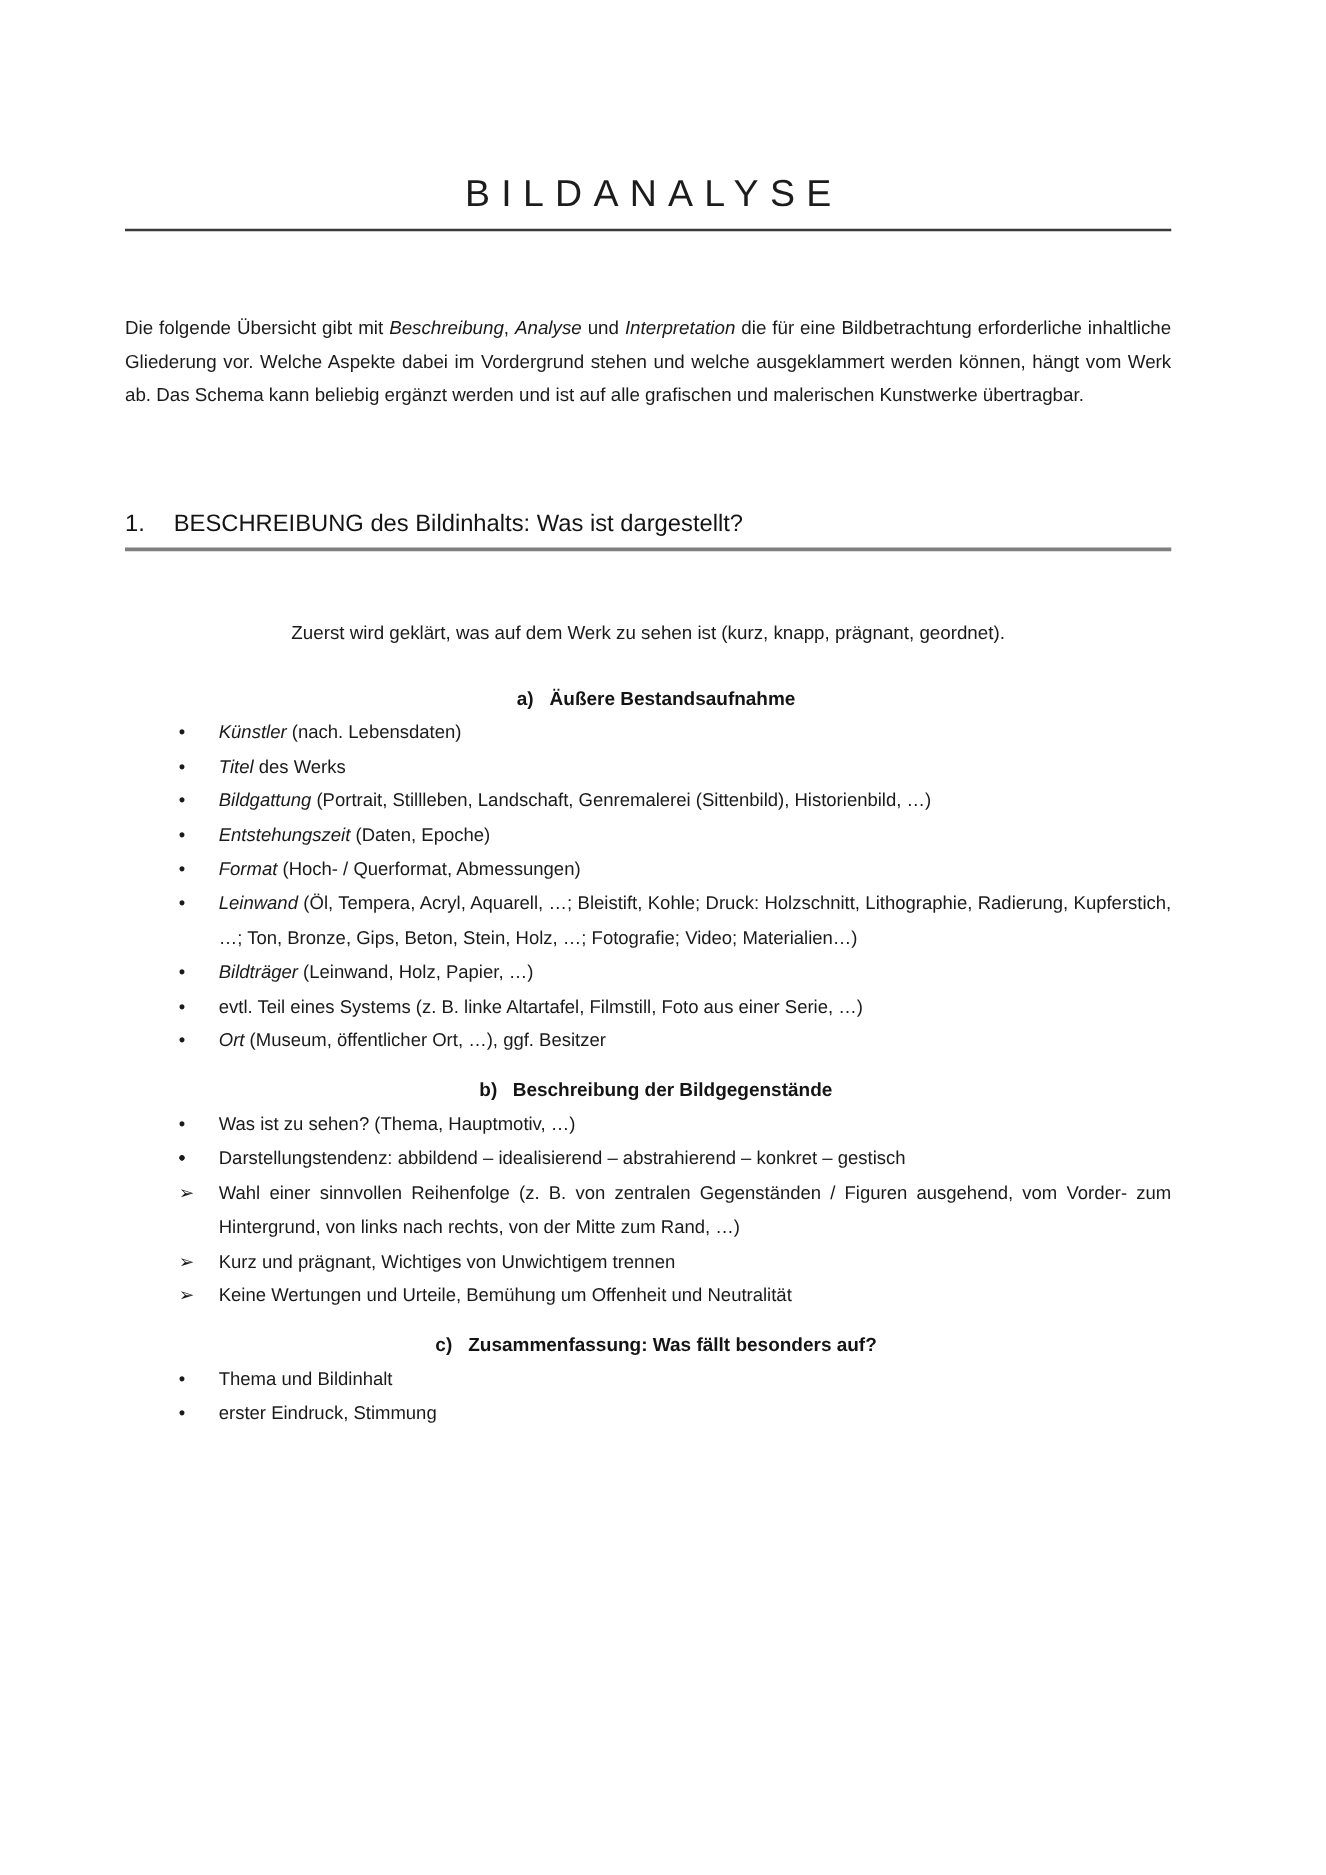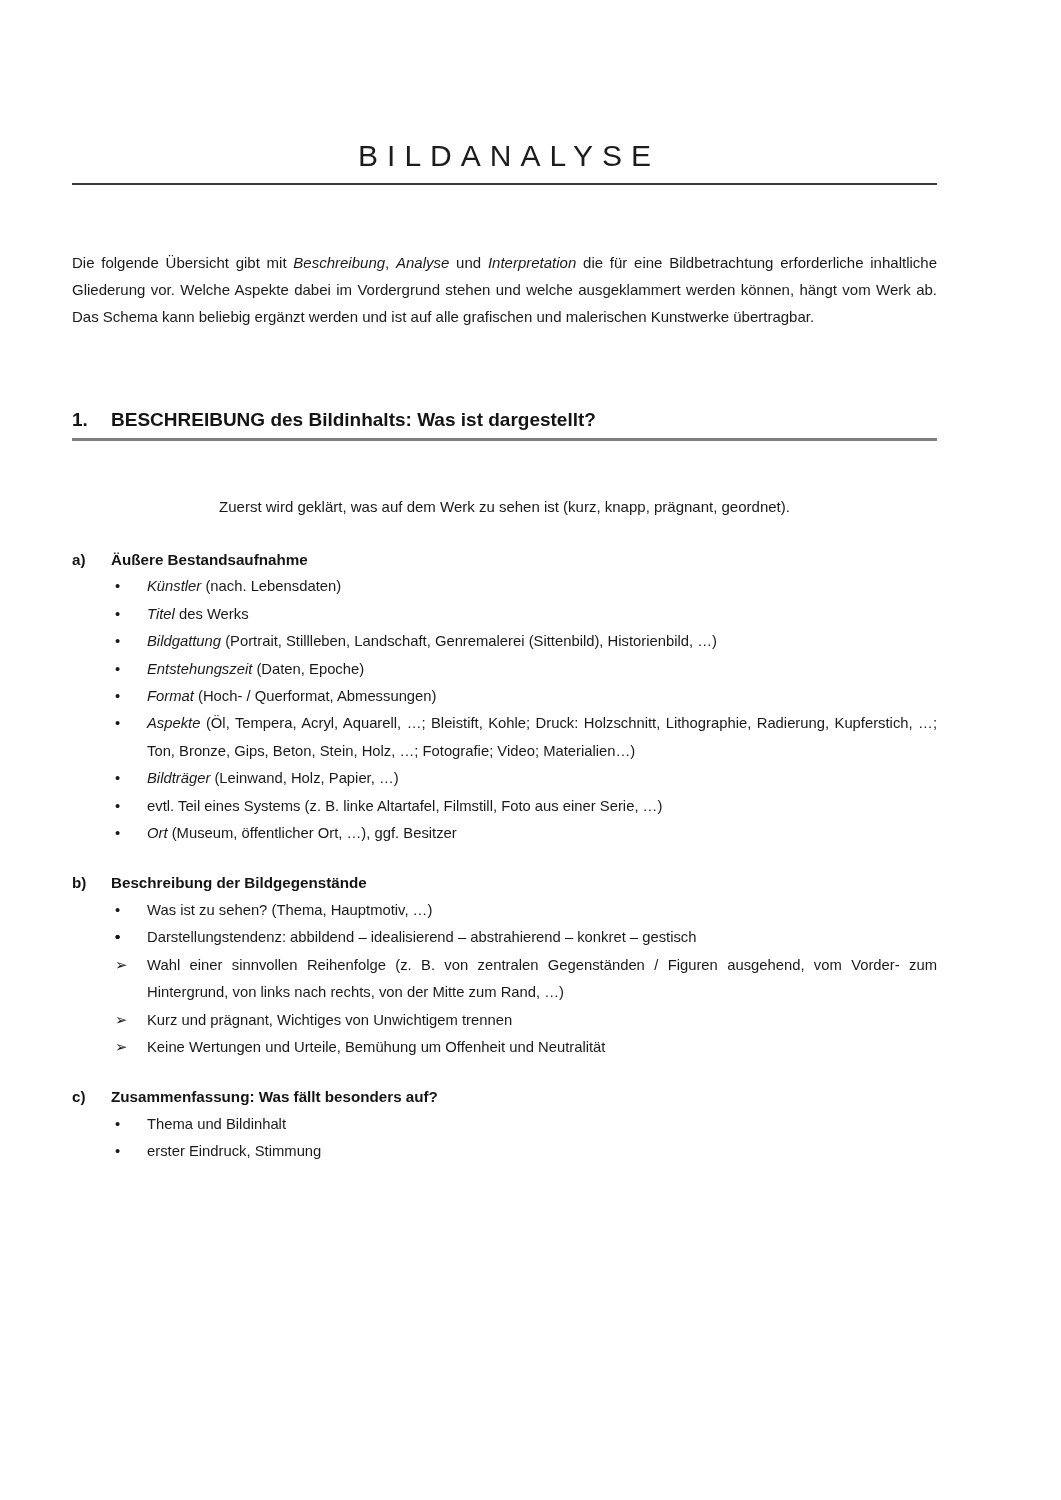--- a/index.html
+++ b/index.html
@@ -11,21 +11,21 @@
     width: 1061px;
     height: 1500px;
     font-family: "Liberation Sans", sans-serif;
     color: #1a1a1a;
     overflow: hidden;
   }
   .page {
     box-sizing: border-box;
     width: 1061px;
     height: 1500px;
-    padding: 138px 124px 0 72px;
+    padding: 138px 124px 0 100px;
     background: #ffffff;
   }
   .doc-title {
     margin: 0;
     font-size: 30px;
     font-weight: 400;
     line-height: 36px;
     letter-spacing: 0.30em;
     padding-left: 0.30em; 
     text-align: center;
@@ -43,21 +43,21 @@
     line-height: 27px;
     text-align: justify;
   }
   .intro em, .li em {
     font-style: italic;
     font-weight: inherit;
   }
   .h1-row {
     margin-top: 76px;
     font-size: 19px;
-    font-weight: 700;
+    font-weight: 400;
     line-height: 27px;
     color: #141414;
   }
   .h1-num {
     display: inline-block;
     width: 39px;
   }
   .h1-rule {
     border: 0;
     border-top: 3px solid #7f7f7f;
@@ -68,23 +68,24 @@
     font-size: 15px;
     line-height: 27px;
     text-align: center;
   }
   .sub-row {
     margin-top: 26px;
     font-size: 15.2px;
     font-weight: 700;
     line-height: 27.4px;
     color: #141414;
+    text-align: center;
   }
   .sub-row.tight {
-    margin-top: 22px;
+    margin-top: 12px;
   }
   .sub-label {
     display: inline-block;
     width: 39px;
   }
   .li {
     position: relative;
     padding-left: 75px;
     font-size: 14.8px;
     line-height: 27.4px;
@@ -113,21 +114,21 @@
 
   <p class="lead">Zuerst wird geklärt, was auf dem Werk zu sehen ist (kurz, knapp, prägnant, geordnet).</p>
 
   <div class="sub-row"><span class="sub-label">a)</span><span class="sub-title">Äußere Bestandsaufnahme</span></div>
 
   <div class="li"><span class="li-marker">•</span><span class="li-body"><em>Künstler</em><span> (nach. Lebensdaten)</span></span></div>
   <div class="li"><span class="li-marker">•</span><span class="li-body"><em>Titel</em><span> des Werks</span></span></div>
   <div class="li"><span class="li-marker">•</span><span class="li-body"><em>Bildgattung</em><span> (Portrait, Stillleben, Landschaft, Genremalerei (Sittenbild), Historienbild, …)</span></span></div>
   <div class="li"><span class="li-marker">•</span><span class="li-body"><em>Entstehungszeit</em><span> (Daten, Epoche)</span></span></div>
   <div class="li"><span class="li-marker">•</span><span class="li-body"><em>Format</em><span> (Hoch- / Querformat, Abmessungen)</span></span></div>
-  <div class="li"><span class="li-marker">•</span><span class="li-body"><em>Aspekte</em><span> (Öl, Tempera, Acryl, Aquarell, …; Bleistift, Kohle; Druck: Holzschnitt, Lithographie, Radierung, Kupferstich, …; Ton, Bronze, Gips, Beton, Stein, Holz, …; Fotografie; Video; Materialien…)</span></span></div>
+  <div class="li"><span class="li-marker">•</span><span class="li-body"><em>Leinwand</em><span> (Öl, Tempera, Acryl, Aquarell, …; Bleistift, Kohle; Druck: Holzschnitt, Lithographie, Radierung, Kupferstich, …; Ton, Bronze, Gips, Beton, Stein, Holz, …; Fotografie; Video; Materialien…)</span></span></div>
   <div class="li"><span class="li-marker">•</span><span class="li-body"><em>Bildträger</em><span> (Leinwand, Holz, Papier, …)</span></span></div>
   <div class="li"><span class="li-marker">•</span><span class="li-body"><em></em><span>evtl. Teil eines Systems (z. B. linke Altartafel, Filmstill, Foto aus einer Serie, …)</span></span></div>
   <div class="li"><span class="li-marker">•</span><span class="li-body"><em>Ort</em><span> (Museum, öffentlicher Ort, …), ggf. Besitzer</span></span></div>
 
   <div class="sub-row tight"><span class="sub-label">b)</span><span class="sub-title">Beschreibung der Bildgegenstände</span></div>
 
   <div class="li"><span class="li-marker">•</span><span class="li-body"><em></em><span>Was ist zu sehen? (Thema, Hauptmotiv, …)</span></span></div>
   <div class="li"><span class="li-marker">•</span></div>
   <div class="li"><span class="li-marker">•</span></div>
   <div class="li"><span class="li-marker">•</span><span class="li-body"><em></em><span>Darstellungstendenz: abbildend – idealisierend – abstrahierend – konkret – gestisch</span></span></div>

